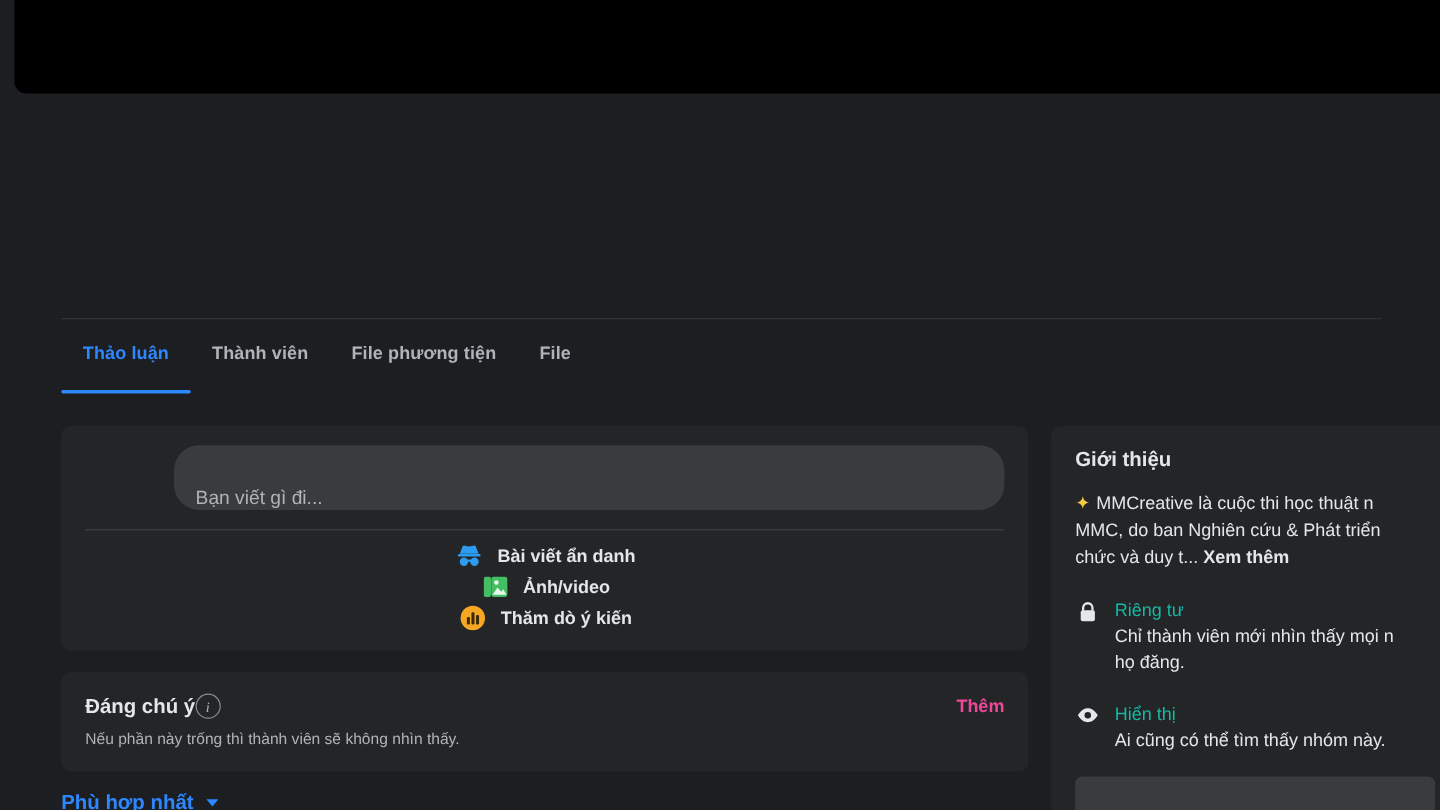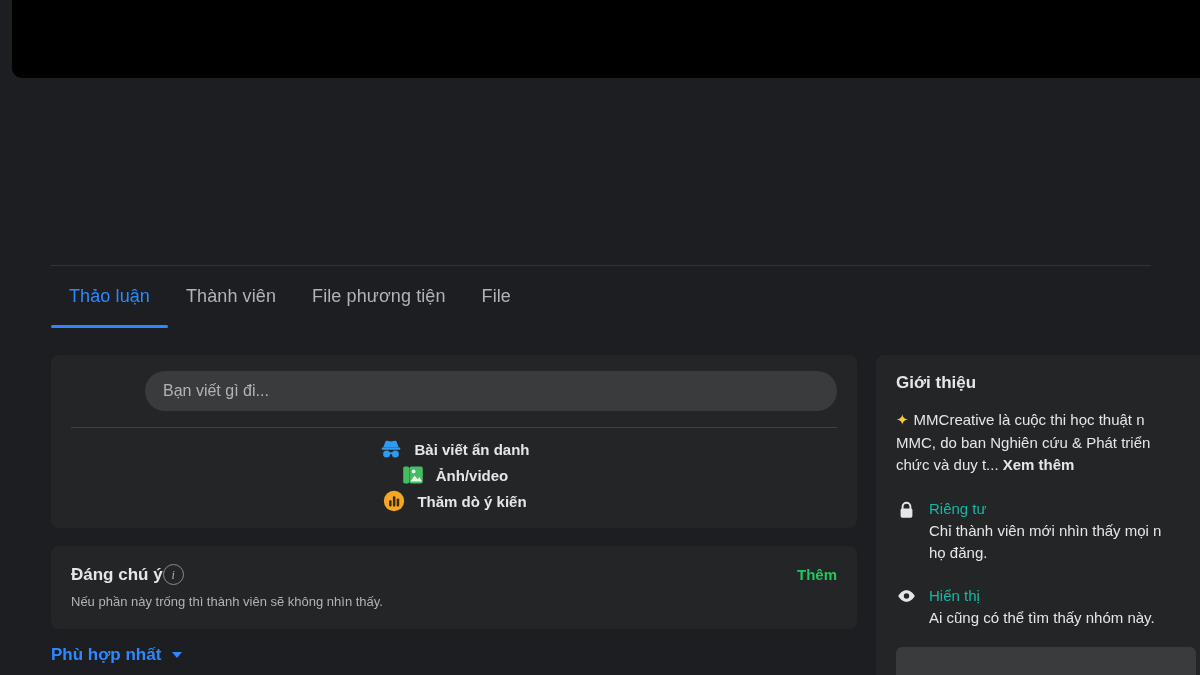--- a/index.html
+++ b/index.html
@@ -34,22 +34,22 @@
     border-top: 1px solid #303338;
   }
   .tabs {
     display: flex;
     align-items: flex-start;
     height: 100%;
     padding-left: 0px;
   }
   .tab {
     position: relative;
-    font-size: 18px;
-    font-weight: normal;
+    font-size: 15px;
+    font-weight: bold;
     color: #b0b3b8;
     padding: 20px 18px 0 18px;
     height: 100%;
     box-sizing: border-box;
     cursor: pointer;
     white-space: nowrap;
     letter-spacing: .1px;
   }
   .tab.active { color: #2d88ff; }
   .tab.active::after {
@@ -72,25 +72,25 @@
     border-radius: 8px;
     box-sizing: border-box;
   }
 
   
   .composer { padding: 16px 20px 14px 20px; }
   .composer-top { display: flex; align-items: center; }
   .composer-input {
     flex: 1;
     margin-left: 74px;
-    height: 40px;
+    height: 54px;
     background: #3a3b3c;
     border-radius: 21px;
     display: flex;
-    align-items: center;
+    align-items: flex-end;
     padding: 0 18px;
     box-sizing: border-box;
     cursor: pointer;
   }
   .composer-input span {
     color: #b0b3b8;
     font-size: 16px;
   }
   .composer-divider {
     height: 1px;
@@ -147,21 +147,21 @@
     border-radius: 50%;
     display: flex; align-items: center; justify-content: center;
     font-size: 12px;
     color: #b0b3b8;
     font-family: "Liberation Serif", serif;
     font-style: italic;
     line-height: 1;
     cursor: pointer;
   }
   .hl-more {
-    color: #22c55e;
+    color: #ec4899;
     font-size: 15px;
     font-weight: bold;
     cursor: pointer;
   }
   .hl-sub {
     margin-top: 9px;
     color: #b0b3b8;
     font-size: 13px;
   }
 

